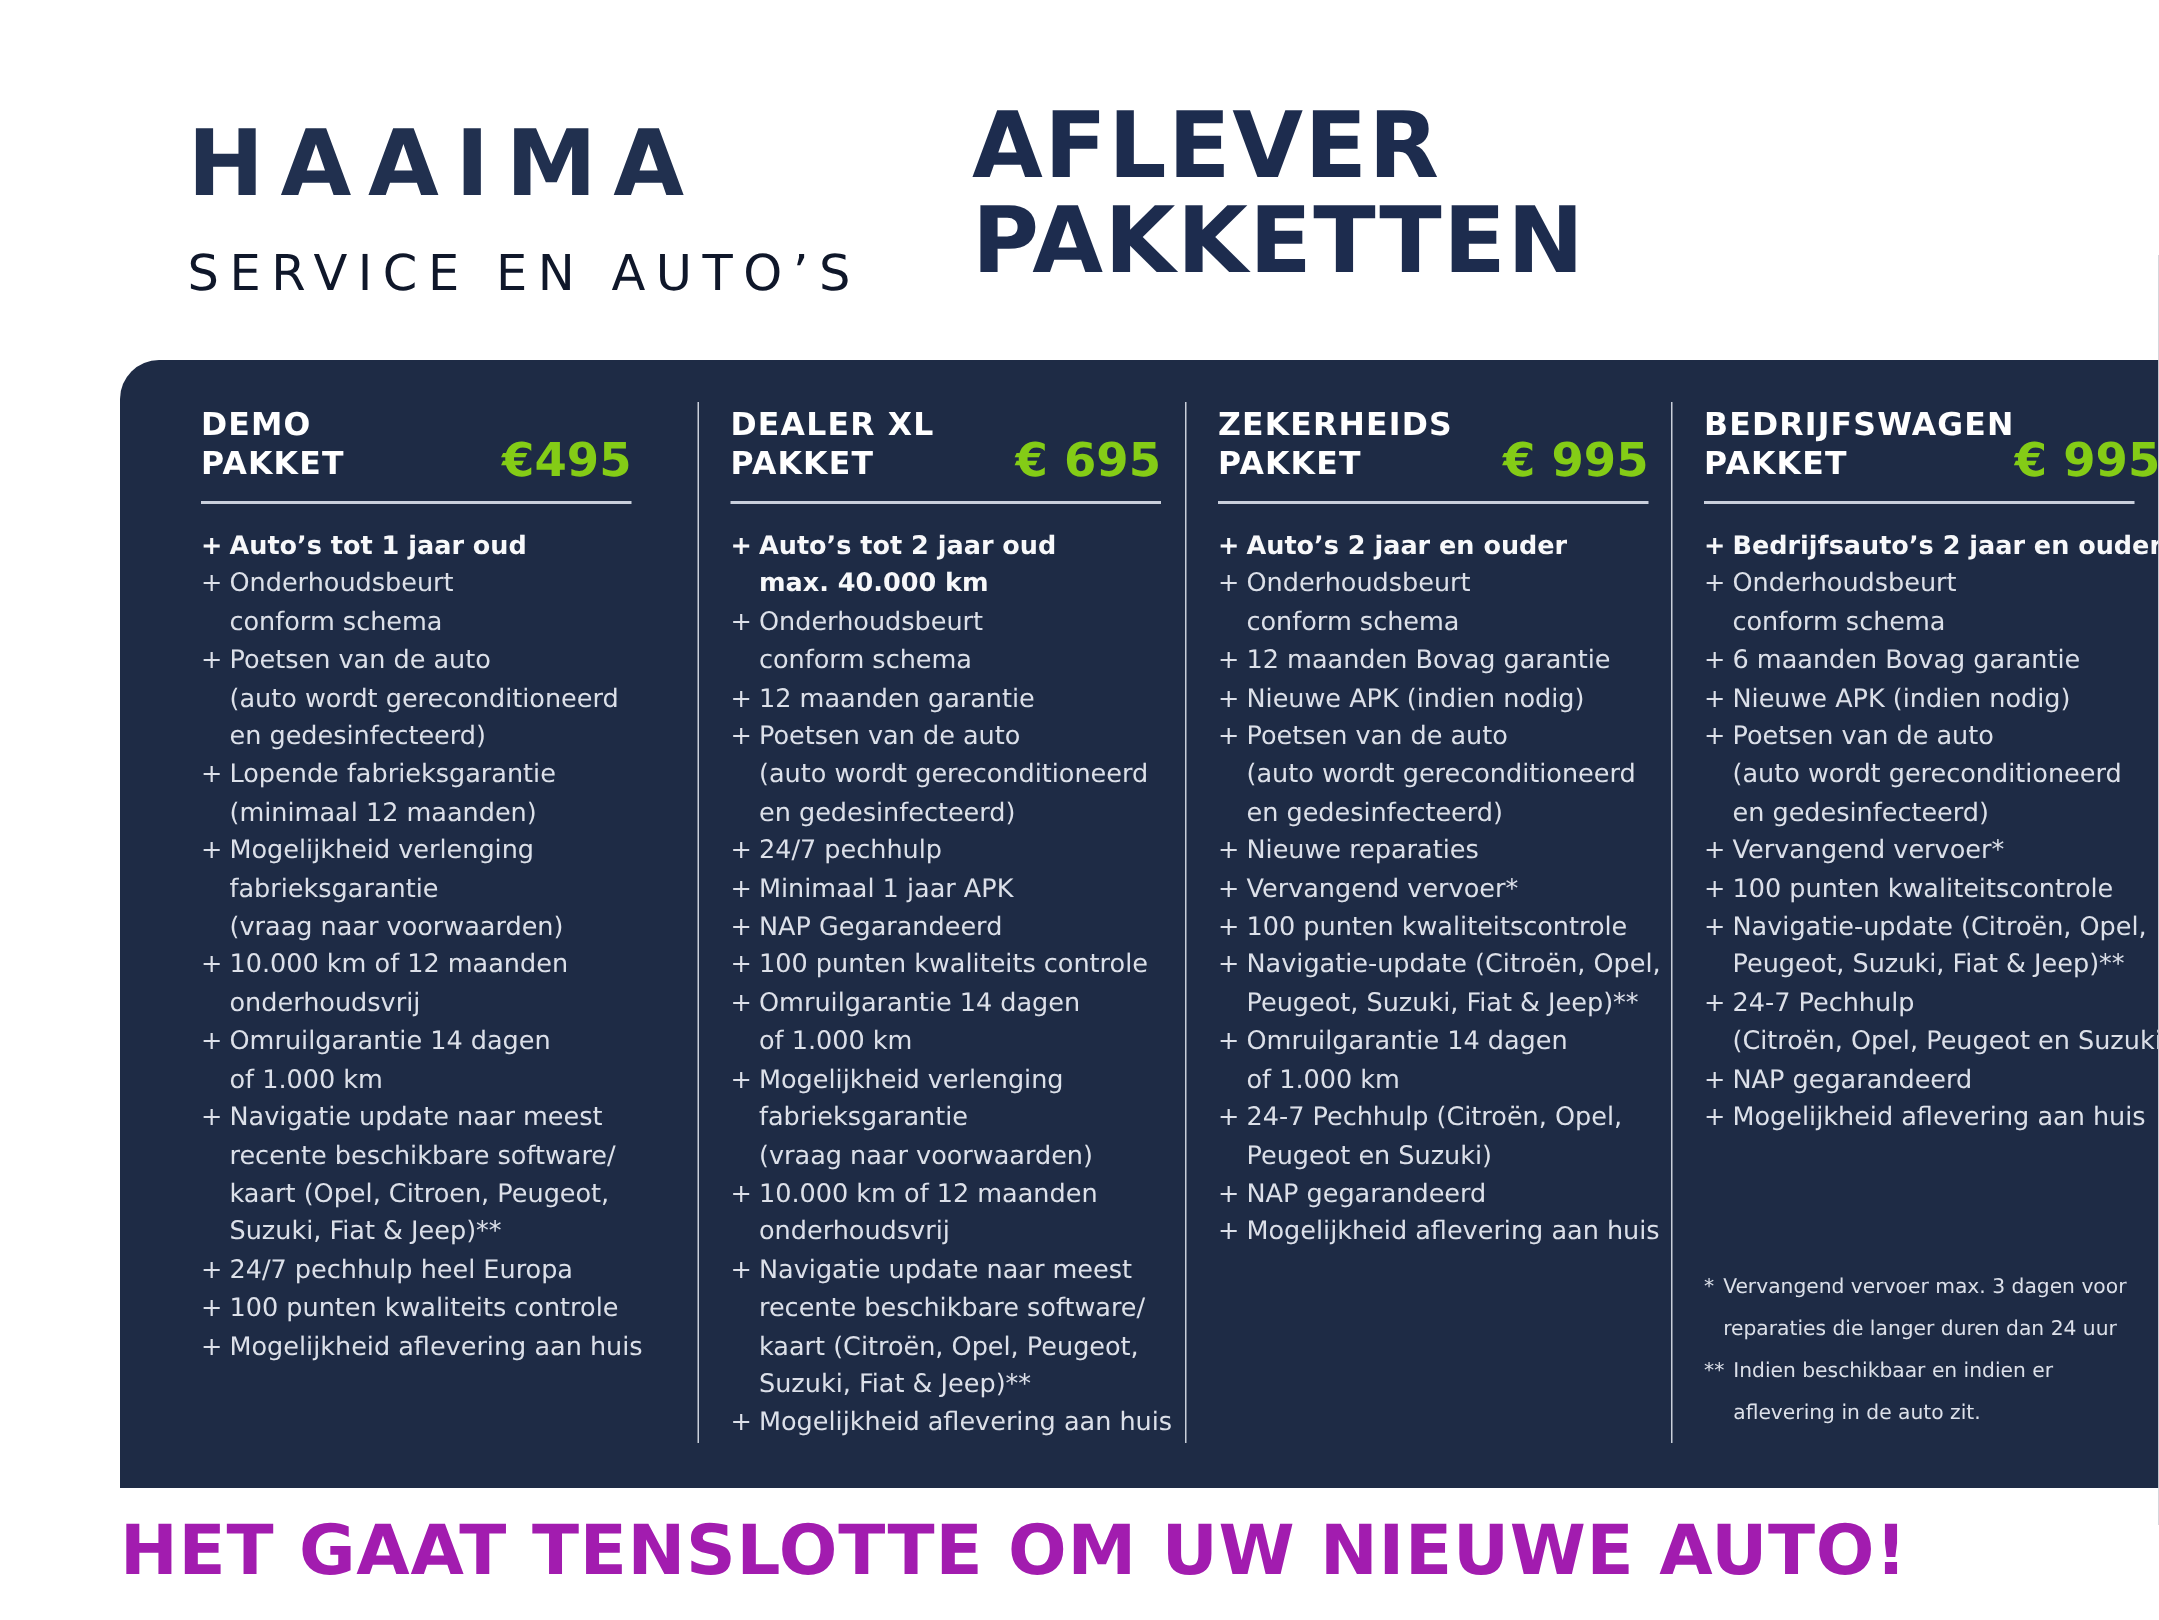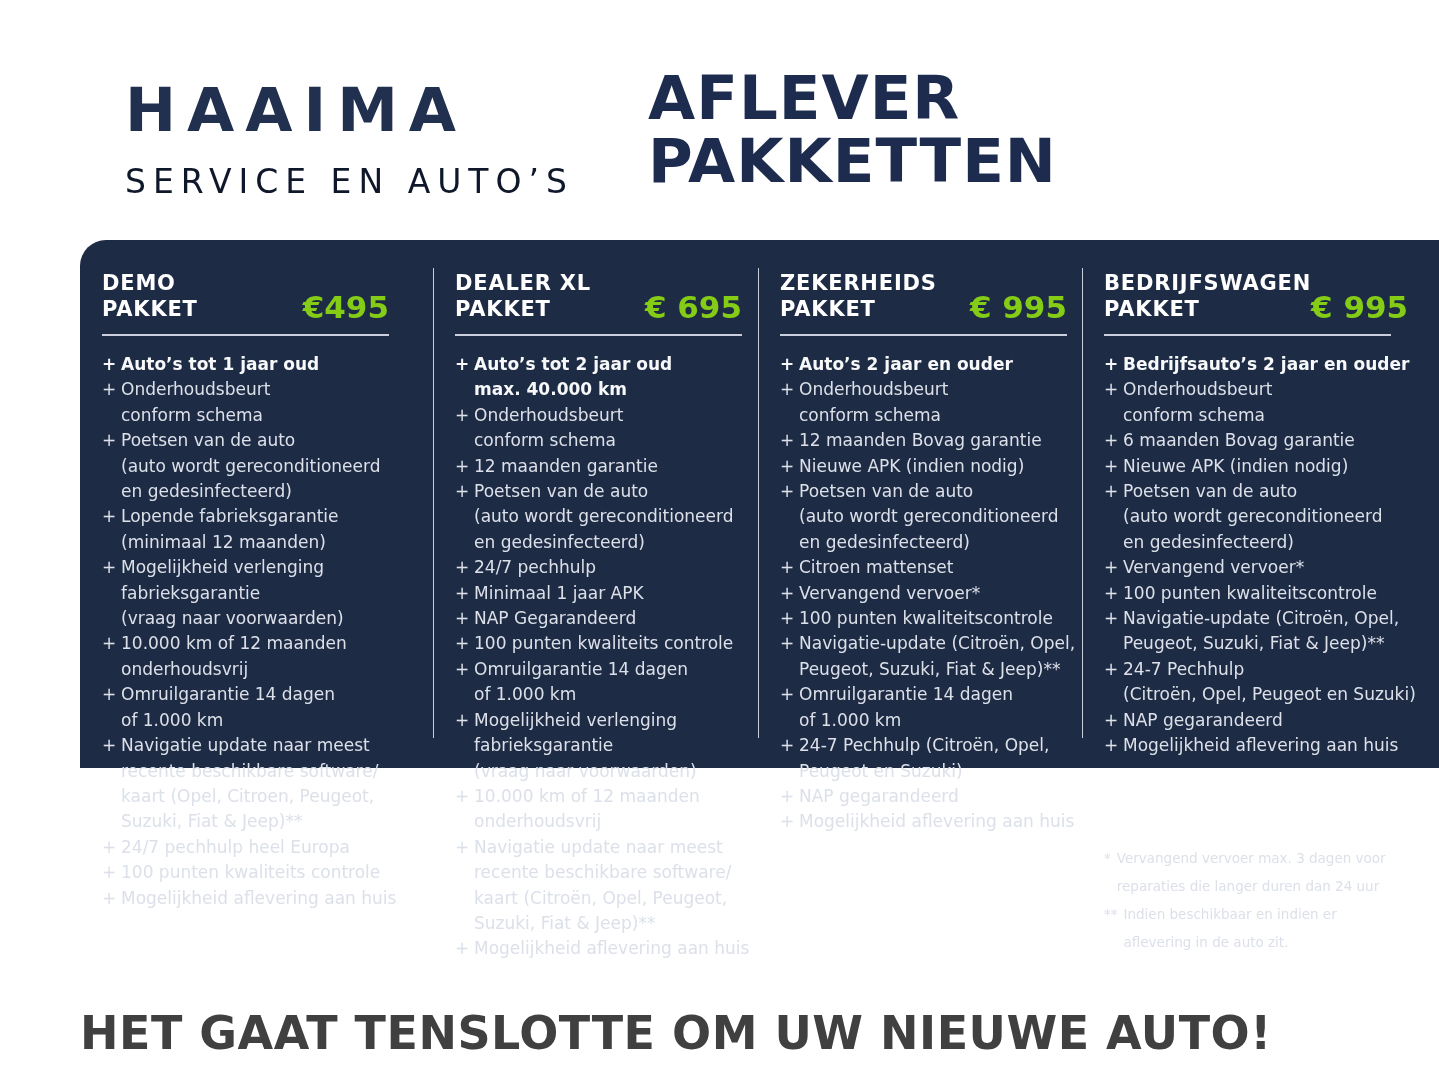--- a/index.html
+++ b/index.html
@@ -21,23 +21,24 @@
     font-size:33px;font-weight:400;letter-spacing:7px;
     margin-top:2px;color:#0f172a;white-space:nowrap;
   }
   .doc-title{
     position:absolute;left:648px;top:66px;
     font-size:61px;font-weight:bold;letter-spacing:1px;
     line-height:63px;color:#1d2c4e;
   }
   
   .panel{
-    position:absolute;left:80px;top:240px;right:0;height:528px;
+    position:absolute;left:80px;top:240px;right:0;height:752px;
     background:#1e2b45;
     border-radius:26px 0 0 0;
+    padding-left:32px;
   }
   .columns{
     position:relative;height:100%;
     display:grid;grid-template-columns:353px 325px 324px 1fr;
   }
   .divider{position:absolute;top:28px;bottom:30px;width:1px;background:rgba(232,236,244,0.85);}
   .divider.d1{left:353px;}
   .divider.d2{left:678px;}
   .divider.d3{left:1002px;}
   .col{
@@ -70,21 +71,21 @@
     margin-top:auto;
     font-size:13.5px;line-height:28px;color:#dce0e9;
     padding-bottom:6px;
   }
   .footnote{display:flex;}
   .fn-marker{flex:none;margin-right:6px;}
   
   .footer-slogan{
     position:absolute;left:80px;top:1006px;
     font-size:46px;font-weight:bold;letter-spacing:0.5px;
-    color:#404040;white-space:nowrap;
+    color:#a21caf;white-space:nowrap;
   }
 </style>
 </head>
 <body>
 
 <div class="page">
 
   <header>
     <div class="brand">
       <div class="brand-name">HAAIMA</div>
@@ -330,21 +331,21 @@
               <div class="plus">+</div>
               <div class="flines">
                 <div class="fline">Poetsen van de auto</div>
                 <div class="fline">(auto wordt gereconditioneerd</div>
                 <div class="fline">en gedesinfecteerd)</div>
               </div>
             </div>
             <div class="feature">
               <div class="plus">+</div>
               <div class="flines">
-                <div class="fline">Citroen mattenset</div>
+                <div class="fline">Nieuwe reparaties</div>
               </div>
             </div>
             <div class="feature">
               <div class="plus">+</div>
               <div class="flines">
                 <div class="fline">Vervangend vervoer*</div>
               </div>
             </div>
             <div class="feature">
               <div class="plus">+</div>

